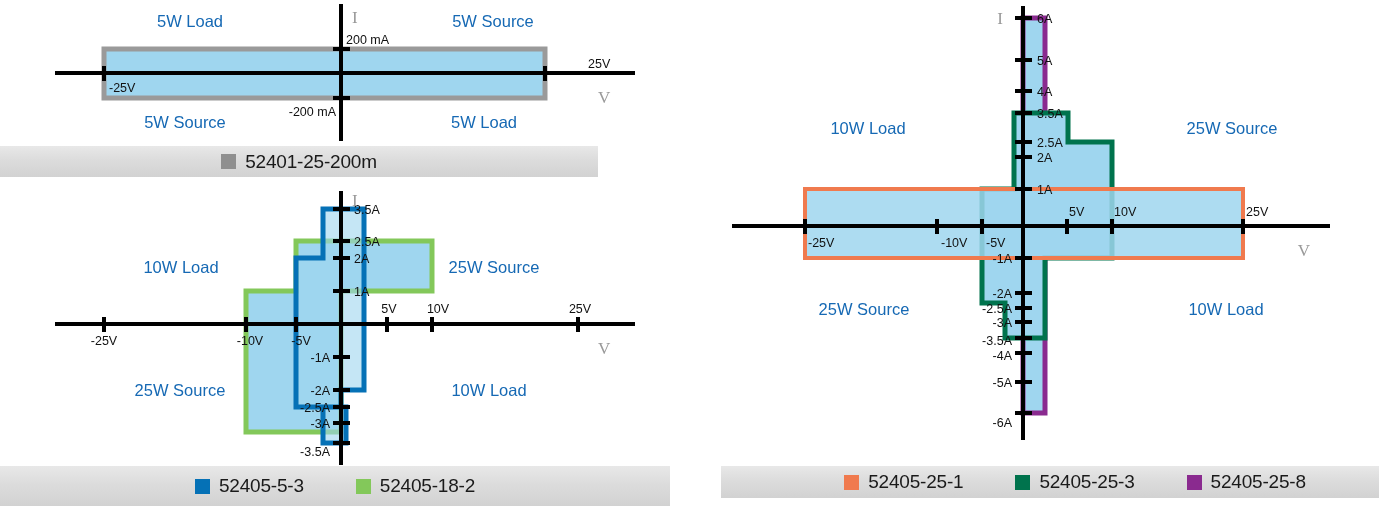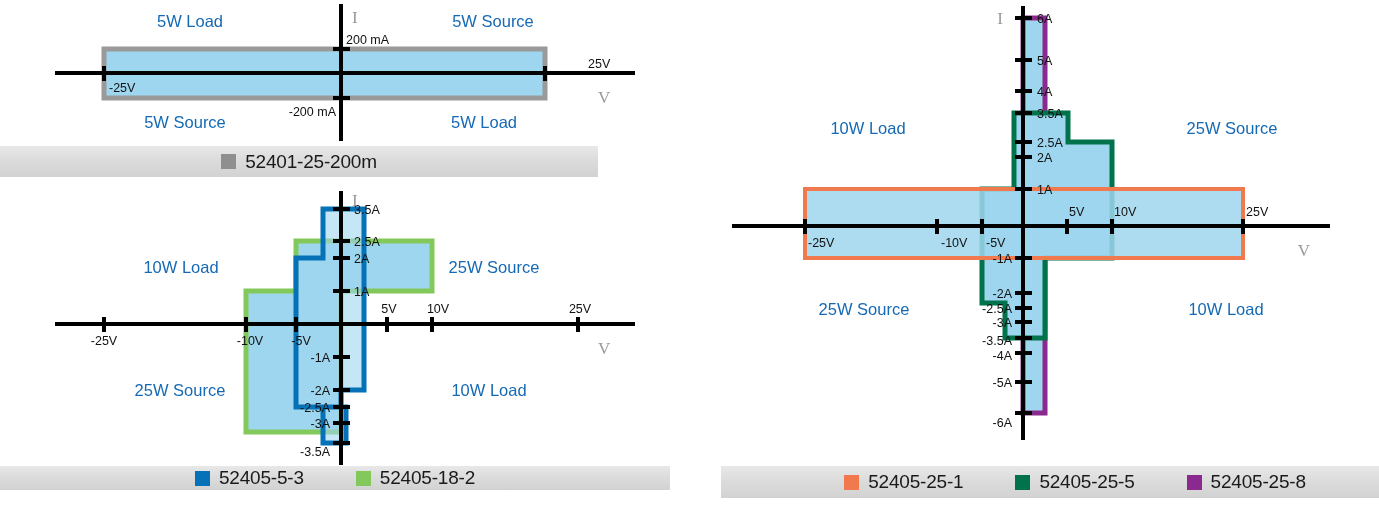--- a/index.html
+++ b/index.html
@@ -106,21 +106,21 @@
 
       <text class="axis-lbl" x="352" y="23">I</text>
       <text class="axis-lbl" x="598" y="171">V</text>
 
       <text class="quad" x="181" y="90" text-anchor="middle">10W Load</text>
       <text class="quad" x="494" y="90" text-anchor="middle">25W Source</text>
       <text class="quad" x="180" y="213" text-anchor="middle">25W Source</text>
       <text class="quad" x="489" y="213" text-anchor="middle">10W Load</text>
     </svg>
 
-    <div class="legend-bar" id="legend-2" style="left:0;top:466px;width:670px;height:24px;">
+    <div class="legend-bar" id="legend-2" style="left:0;top:466px;width:670px;height:40px;">
       <div class="legend-item">
         <span class="legend-swatch" style="background:#0571b6"></span>
         <span class="legend-label">52405-5-3</span>
       </div>
       <div class="legend-item">
         <span class="legend-swatch" style="background:#83c85a"></span>
         <span class="legend-label">52405-18-2</span>
       </div>
     </div>
   </div>
@@ -192,21 +192,21 @@
       <text class="quad" x="536" y="315" text-anchor="middle">10W Load</text>
     </svg>
 
     <div class="legend-bar" id="legend-3" style="left:31px;top:466px;width:708px;height:32px;text-align:center;">
       <div class="legend-item">
         <span class="legend-swatch" style="background:#f07a4e"></span>
         <span class="legend-label">52405-25-1</span>
       </div>
       <div class="legend-item">
         <span class="legend-swatch" style="background:#00734d"></span>
-        <span class="legend-label">52405-25-5</span>
+        <span class="legend-label">52405-25-3</span>
       </div>
       <div class="legend-item">
         <span class="legend-swatch" style="background:#8a2a8f"></span>
         <span class="legend-label">52405-25-8</span>
       </div>
     </div>
   </div>
 
 </div>
 

